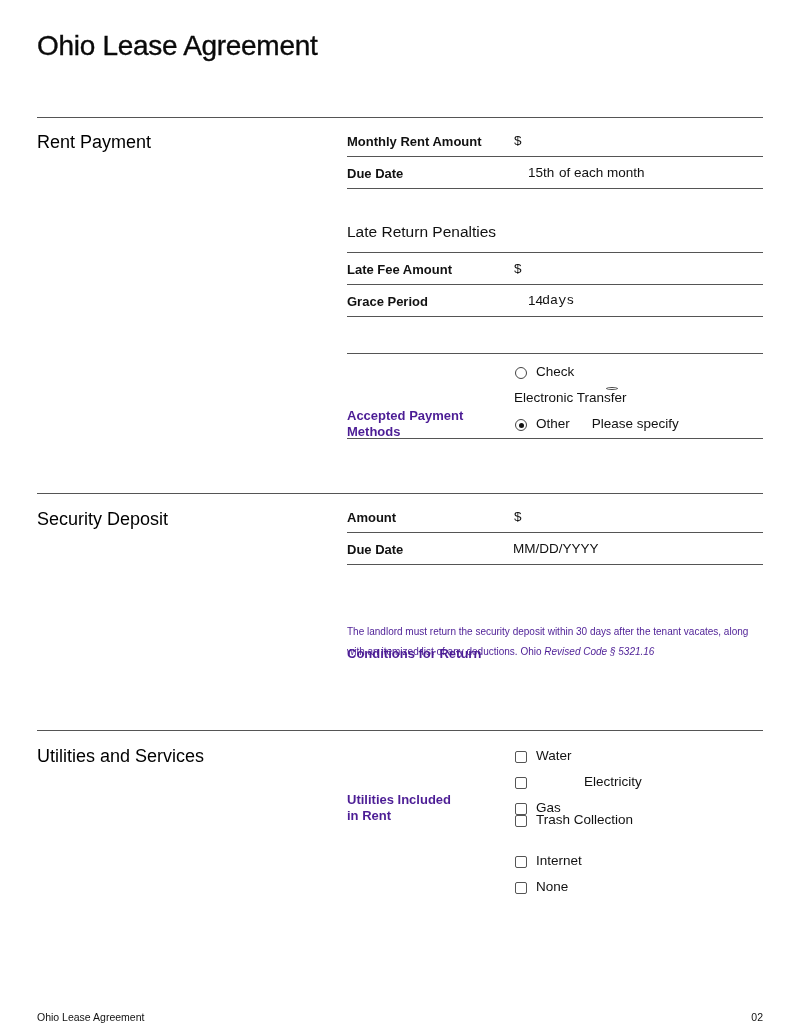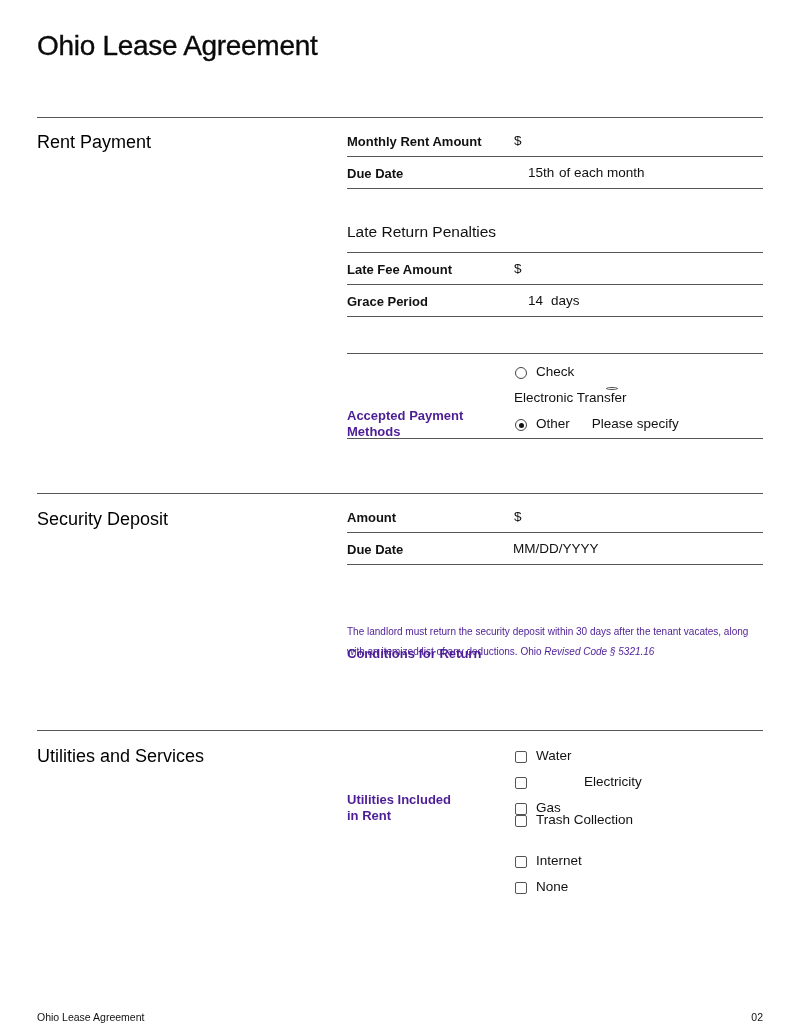--- a/index.html
+++ b/index.html
@@ -105,21 +105,21 @@
 <div class="right-col" style="top:252px; border-top:1.2px solid #555;">
   <div class="row">
     <span class="label">Late Fee Amount</span>
     <span class="value" style="left:167px;">
       <span>$</span>
     </span>
   </div>
   <div class="row">
     <span class="label">Grace Period</span>
     <span class="value" style="left:181px;">14</span>
-    <span class="value" style="left:204px;">days</span>
+    <span class="value" style="left:195px;font-family:Liberation Mono, monospace;">days</span>
   </div>
 </div>
 
 <div class="hline" style="top:353px;"></div>
 <div class="field-label" style="top:362px;">
   <div>Accepted Payment</div>
   <div>Methods</div>
 </div>
 
 <div class="opt" style="top:361px;">

